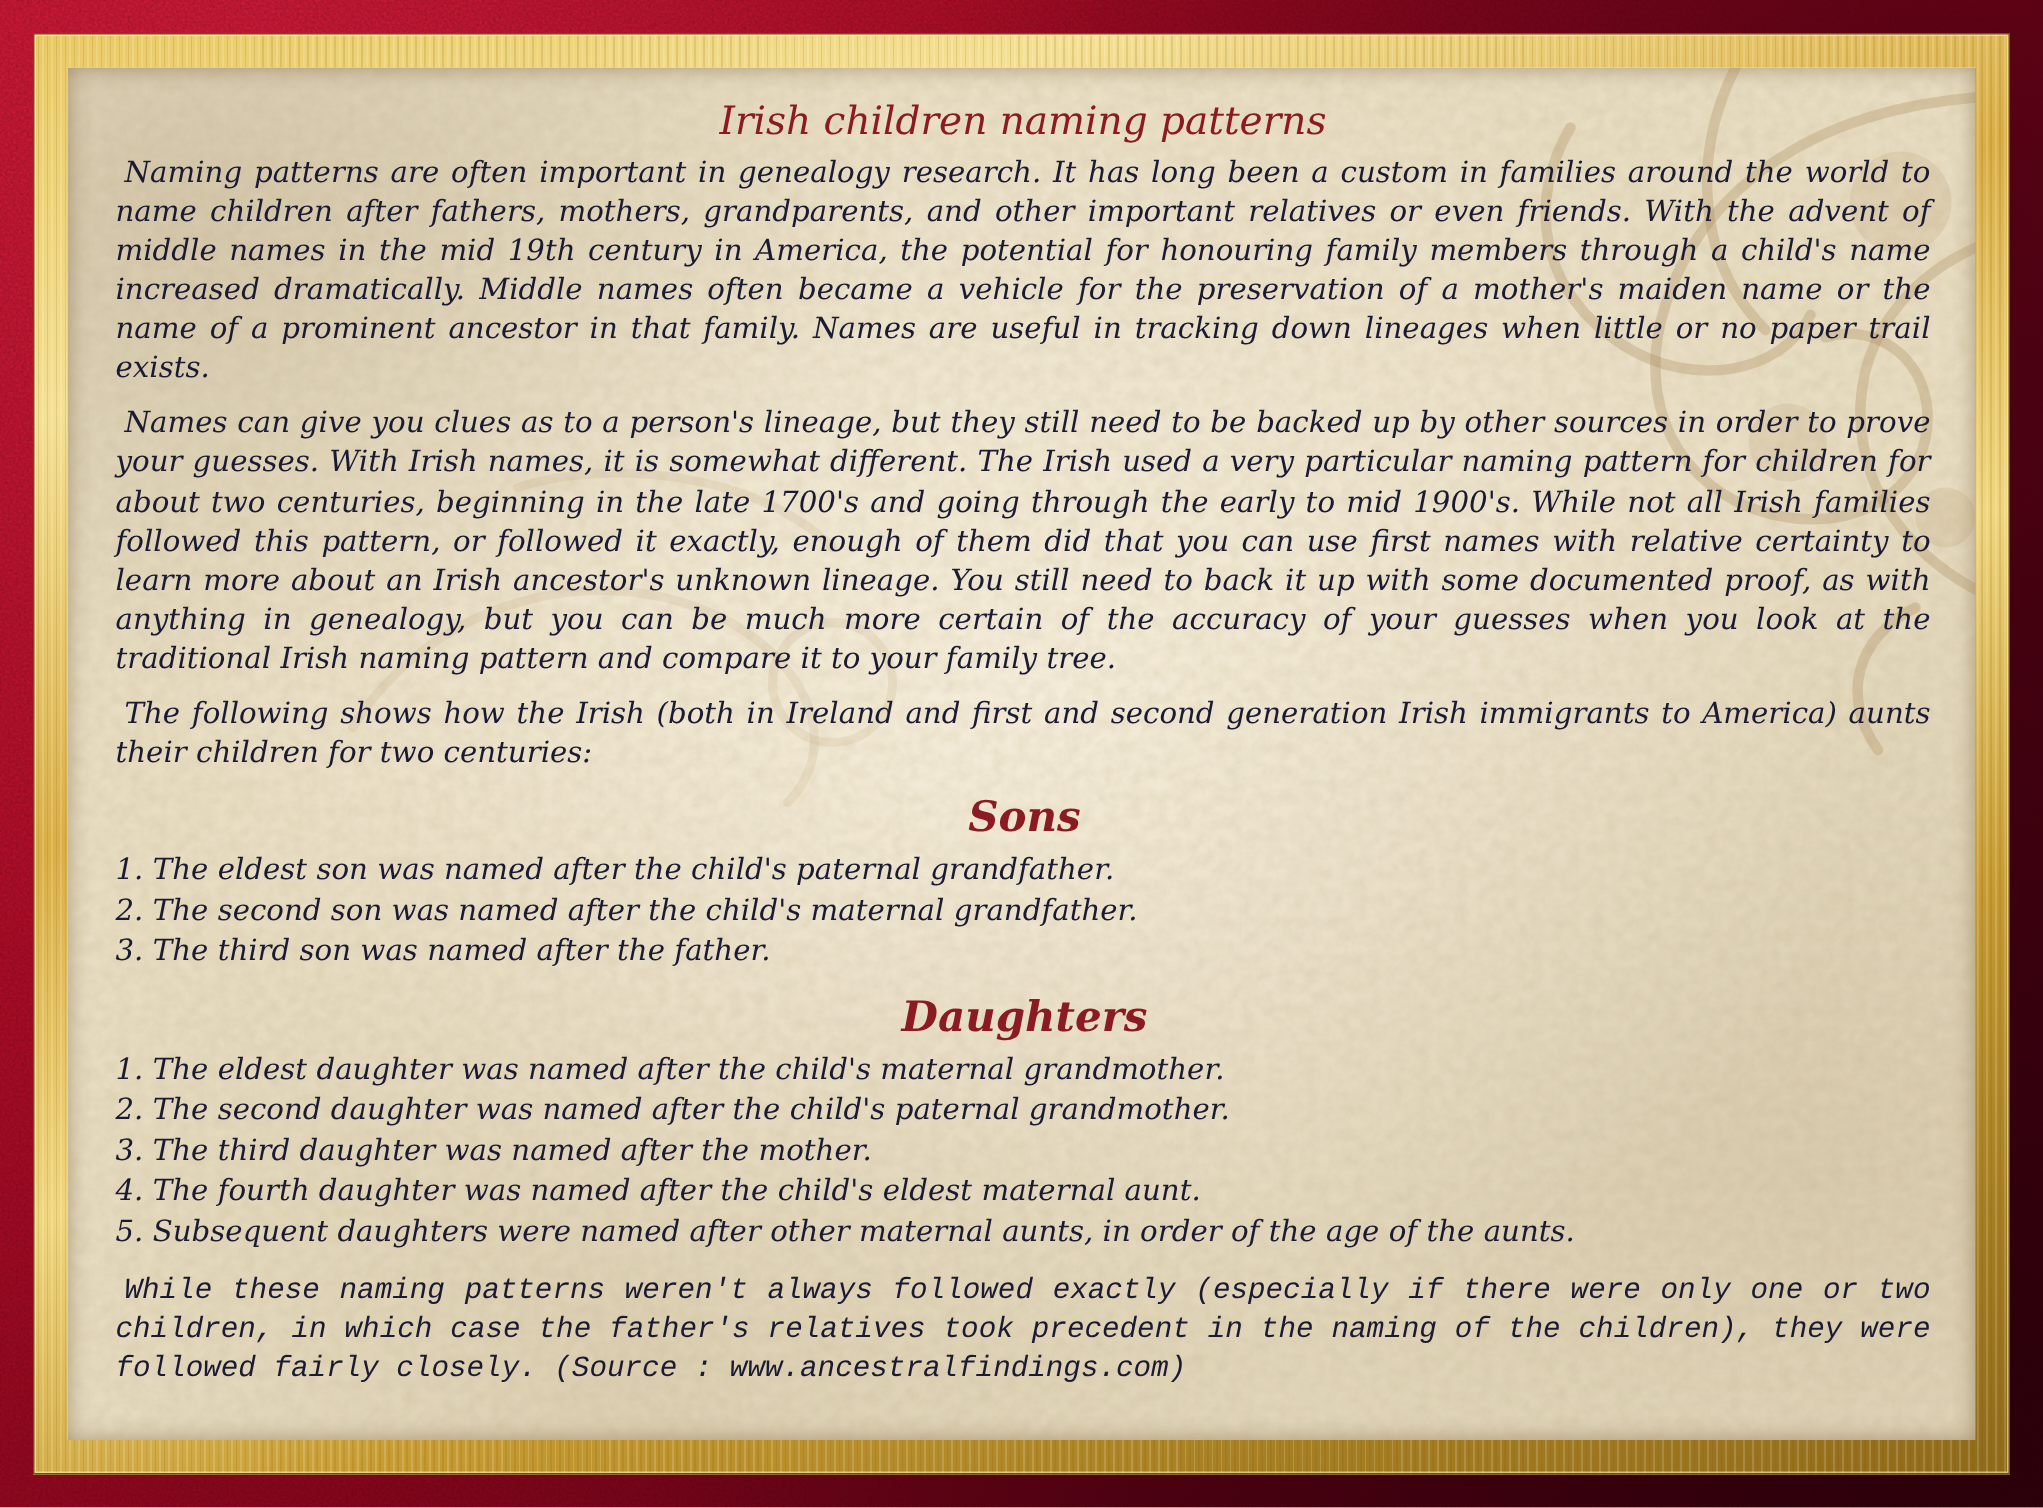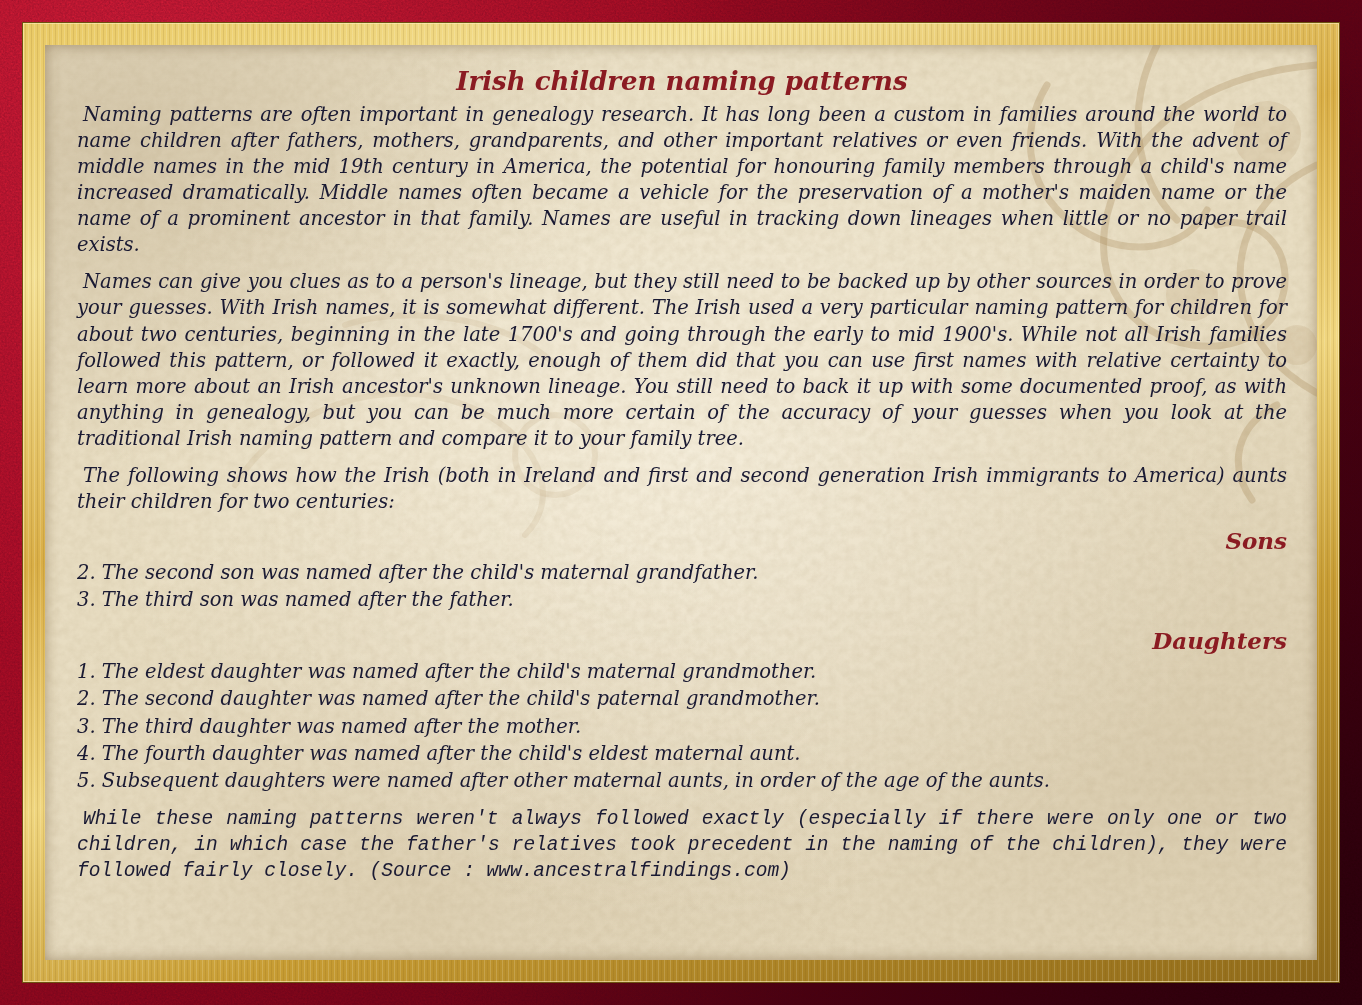--- a/index.html
+++ b/index.html
@@ -53,34 +53,34 @@
     padding: 22px 30px 16px 32px;
     color: #1a1a33;
     font-style: italic;
     font-size: 19.5px;
     line-height: 1.34;
     text-align: justify;
   }
   h1.title {
     text-align: center;
     font-size: 26px;
-    font-weight: bold;
+    font-weight: normal;
     color: #8b1b22;
     line-height: 1.1;
     margin-bottom: 6px;
     text-align: center;
   }
   p.para { margin-bottom: 11px; text-indent: 6px; }
   p.para:last-child { margin-bottom: 0; font-family: Liberation Mono, monospace; }
   h2.sect {
     color: #8b1b22;
-    font-size: 23px;
+    font-size: 28px;
     font-weight: bold;
     margin: 4px 0 3px 2px;
-    text-align: right;
+    text-align: center;
   }
   .rule-list { margin-bottom: 12px; }
   .rule-item { margin: 1px 0; text-align: left; }
 </style>
 </head>
 <body>
 
 <div class="velvet">
   <svg class="velvet-noise" width="1362" height="1005">
     <filter id="vnoise">
@@ -128,20 +128,21 @@
         <h1 class="title">Irish children naming patterns</h1>
 
         <p class="para">Naming patterns are often important in genealogy research. It has long been a custom in families around the world to name children after fathers, mothers, grandparents, and other important relatives or even friends. With the advent of middle names in the mid 19th century in America, the potential for honouring family members through a child's name increased dramatically. Middle names often became a vehicle for the preservation of a mother's maiden name or the name of a prominent ancestor in that family. Names are useful in tracking down lineages when little or no paper trail exists.</p>
 
         <p class="para">Names can give you clues as to a person's lineage, but they still need to be backed up by other sources in order to prove your guesses. With Irish names, it is somewhat different. The Irish used a very particular naming pattern for children for about two centuries, beginning in the late 1700's and going through the early to mid 1900's. While not all Irish families followed this pattern, or followed it exactly, enough of them did that you can use first names with relative certainty to learn more about an Irish ancestor's unknown lineage. You still need to back it up with some documented proof, as with anything in genealogy, but you can be much more certain of the accuracy of your guesses when you look at the traditional Irish naming pattern and compare it to your family tree.</p>
 
         <p class="para">The following shows how the Irish (both in Ireland and first and second generation Irish immigrants to America) aunts their children for two centuries:</p>
 
         <h2 class="sect">Sons</h2>
         <div class="rule-list">
+          <div class="rule-item">1. The eldest son was named after the child's paternal grandfather.</div>
           <div class="rule-item">2. The second son was named after the child's maternal grandfather.</div>
           <div class="rule-item">3. The third son was named after the father.</div>
         </div>
 
         <h2 class="sect">Daughters</h2>
         <div class="rule-list">
           <div class="rule-item">1. The eldest daughter was named after the child's maternal grandmother.</div>
           <div class="rule-item">2. The second daughter was named after the child's paternal grandmother.</div>
           <div class="rule-item">3. The third daughter was named after the mother.</div>
           <div class="rule-item">4. The fourth daughter was named after the child's eldest maternal aunt.</div>

